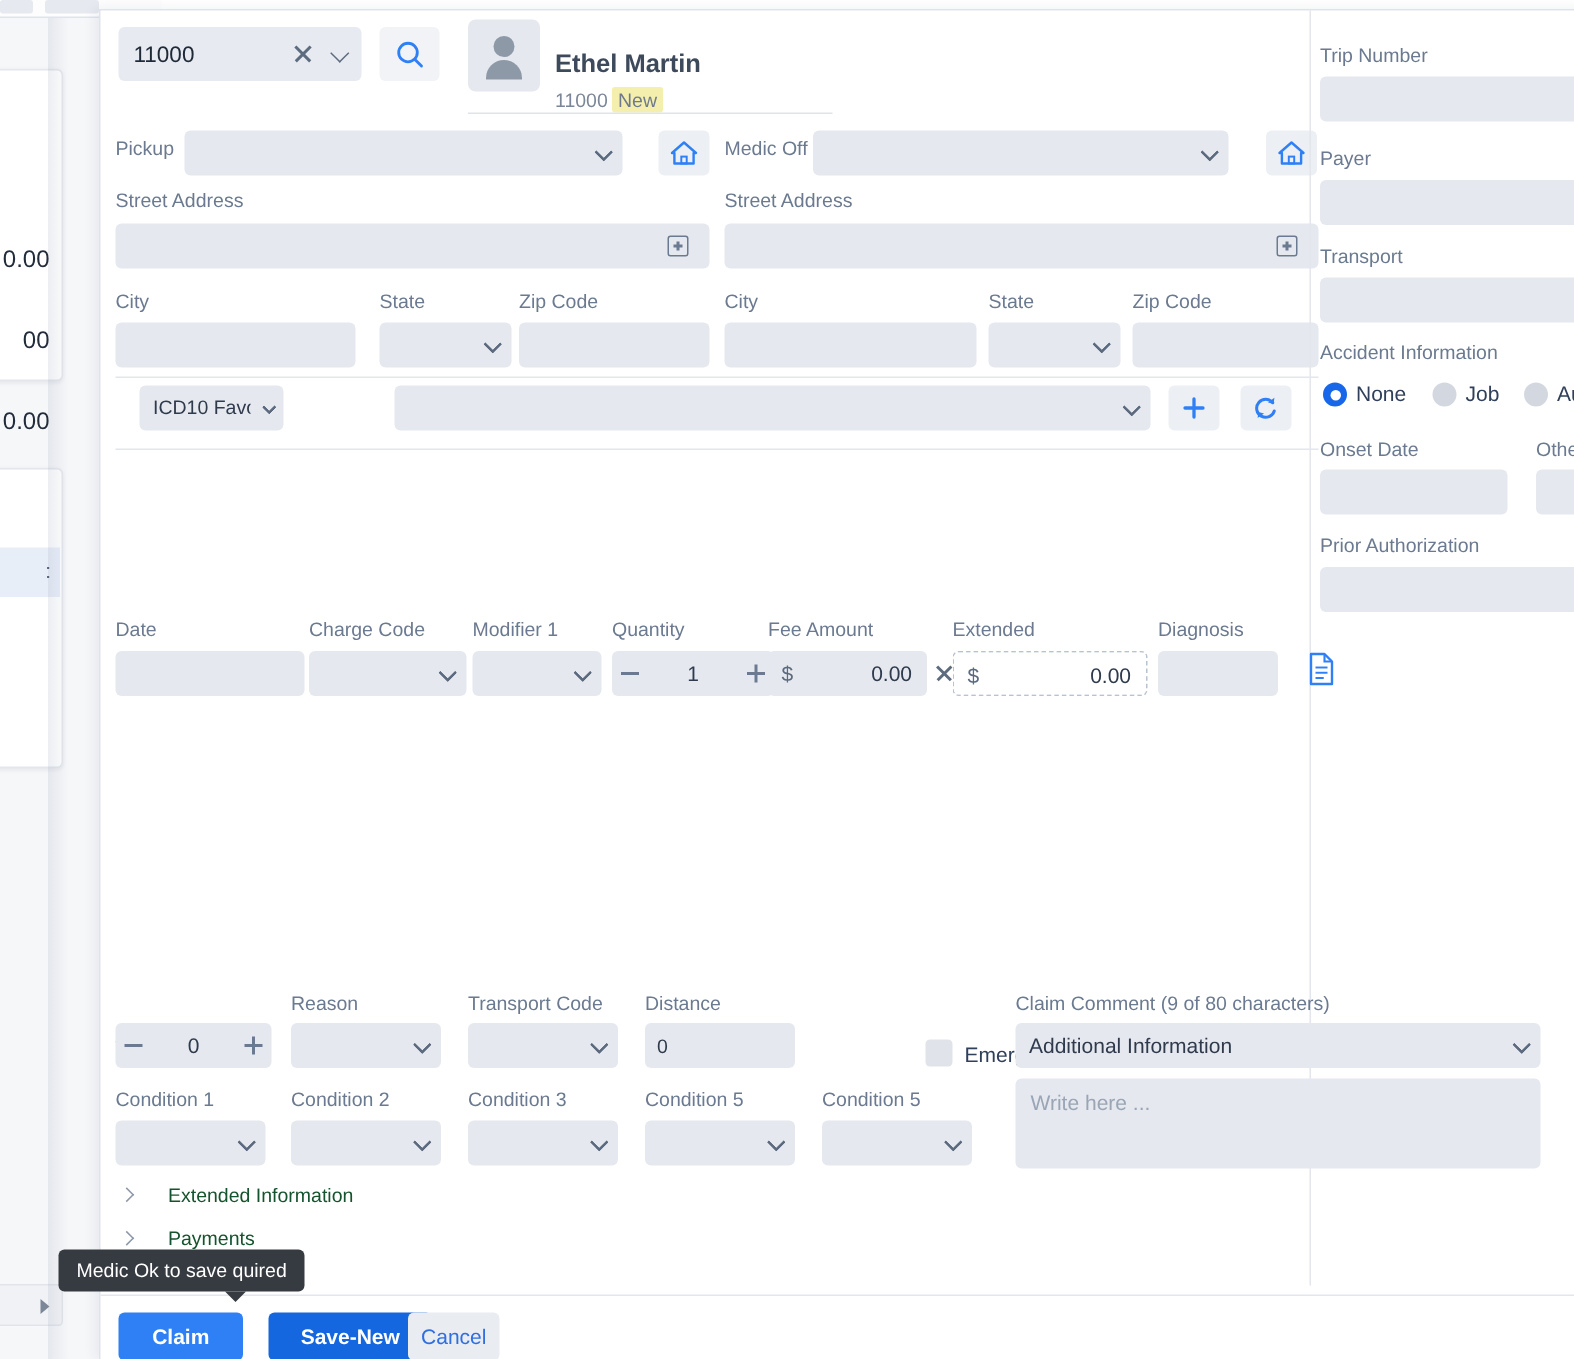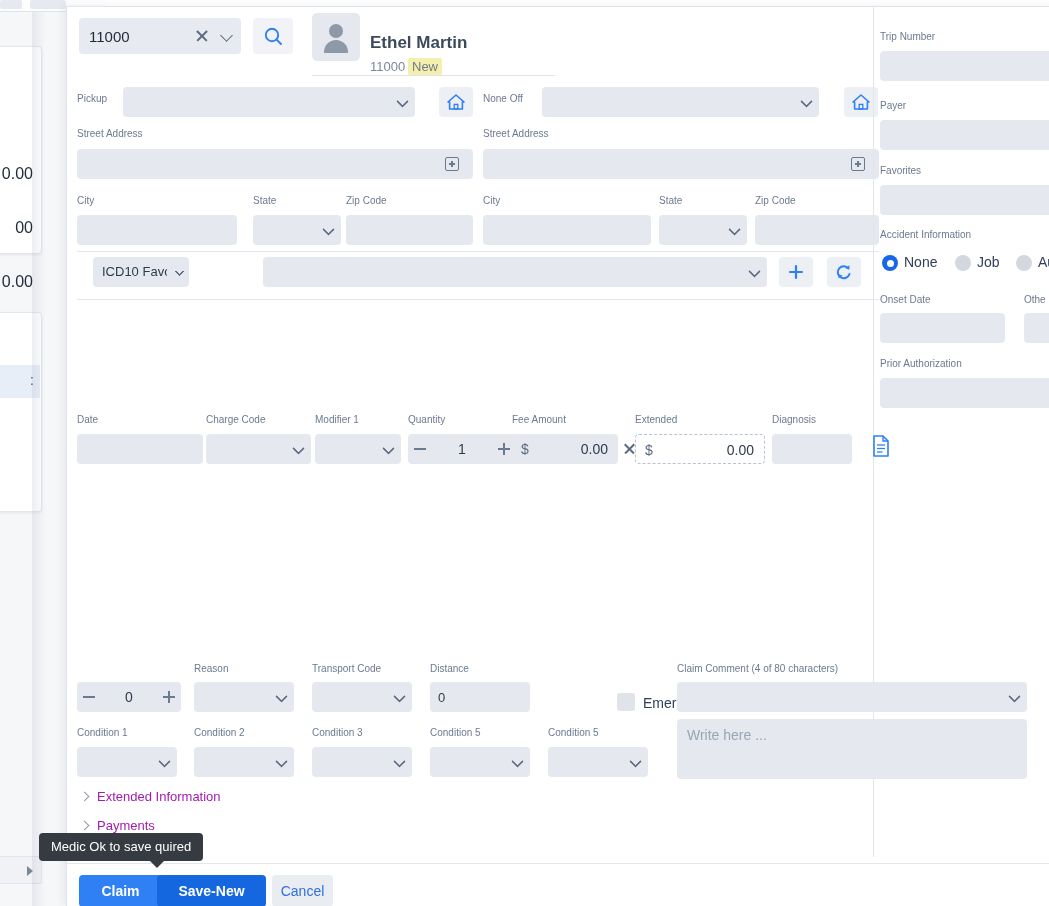--- a/index.html
+++ b/index.html
@@ -74,21 +74,21 @@
   #dialog {
     position: absolute; left: 66px; top: 6px; right: -10px; bottom: 0;
     background: #ffffff;
     border-left: 1px solid #dfe3eb;
     border-top: 1px solid #dfe3eb;
     box-shadow: -3px 0 8px rgba(30,40,70,.07);
   }
 
   
   .lbl {
-    position: absolute; font-size: 10px; color: #6b7a90;
+    position: absolute; font-size: 13px; color: #6b7a90;
     white-space: nowrap; line-height: 15px;
   }
   .fld {
     position: absolute; height: 30px; background: #e5e8ee;
     border: none; border-radius: 4px;
     font-family: "Liberation Sans", sans-serif;
     font-size: 13px; color: #2f3b4d;
     padding: 0 8px; outline: none;
   }
   .fld::placeholder { color: #9aa5b5; }
@@ -257,33 +257,33 @@
   }
   #comment-area::placeholder { color: #9aa5b5; }
 
   
   .acc { position: absolute; left: 10px; cursor: pointer; }
   .acc .chev {
     position: absolute; left: 4px; top: 4px; width: 7px; height: 7px;
     border-right: 1.6px solid #8d98a8; border-top: 1.6px solid #8d98a8;
     transform: rotate(45deg);
   }
-  .acc .at { position: absolute; left: 20px; top: 0; font-size: 13px; color: #a21caf; white-space: nowrap; }
+  .acc .at { position: absolute; left: 35px; top: 0; font-size: 13px; color: #14532d; white-space: nowrap; }
 
   
   #footer-rule {
     position: absolute; left: 0; right: 0; top: 856px; height: 1px; background: #e3e6ec;
   }
   .btn {
     position: absolute; top: 868px; height: 32px; border: none; border-radius: 4px;
     font-family: "Liberation Sans", sans-serif; font-size: 14px; font-weight: bold;
     cursor: pointer;
   }
   #save-button { left: 12px; width: 83px; background: #2f80f5; color: #ffffff; }
-  #save-new-button { left: 90px; width: 109px; background: #1567e0; color: #ffffff; }
+  #save-new-button { left: 112px; width: 109px; background: #1567e0; color: #ffffff; }
   #cancel-button { left: 205px; width: 61px; background: #e9ecf1; color: #2f6fe0; font-weight: normal; }
 
   
   #tooltip {
     position: absolute; left: -28px; top: 826px; height: 28px;
     background: #363b41; color: #ffffff; border-radius: 4px;
     font-size: 13px; line-height: 28px; padding: 0 12px; white-space: nowrap;
   }
   #tooltip-arrow {
     position: absolute; left: 83px; top: 854px;
@@ -366,21 +366,21 @@
 
   <div class="lbl" style="left:186px; top:186px">State</div>
   <div class="sel" style="left:186px; top:208px; width:88px">
     <div class="txt"></div>
     <div class="cv"></div>
   </div>
 
   <div class="lbl" style="left:279px; top:186px">Zip Code</div>
   <input class="fld" style="left: 279px; top: 208px; width: 127px;" value="">
 
-  <div class="lbl" style="left:416px; top:84px">None Off</div>
+  <div class="lbl" style="left:416px; top:84px">Medic Off</div>
   <div class="sel" style="left:475px; top:80px; width:277px">
     <div class="txt"></div>
     <div class="cv"></div>
   </div>
   <div class="home-btn" style="left:777px; top:80px">
     <svg width="34" height="30" viewBox="0 0 34 30">
       <path d="M17 8 L25 15 L23.4 15 L23.4 22 L10.6 22 L10.6 15 L9 15 Z" fill="none" stroke="#2f80f5" stroke-width="1.6" stroke-linejoin="round"></path>
       <rect x="15.2" y="17.4" width="3.6" height="4.6" fill="none" stroke="#2f80f5" stroke-width="1.3"></rect>
     </svg>
   </div>
@@ -524,33 +524,34 @@
 
   <div class="lbl" style="left:481px; top:718px">Condition 5</div>
   <div class="sel" style="left:481px; top:740px; width:100px">
     <div class="txt"></div>
     <div class="cv"></div>
   </div>
 
   <div id="emergency-box"></div>
   <div id="emergency-label">Emergency</div>
 
-  <div class="lbl" style="left:610px; top:654px">Claim Comment (4 of 80 characters)</div>
+  <div class="lbl" style="left:610px; top:654px">Claim Comment (9 of 80 characters)</div>
   <div class="sel" style="left:610px; top:675px; width:350px; height:30px">
+    <div class="txt" style="top:7px; font-size:14px">Additional Information</div>
     <div class="cv"></div>
   </div>
   <textarea id="comment-area" style="left: 610px; top: 712px; width: 350px;" placeholder="Write here ..."></textarea>
 
   <div class="lbl" style="left:813px; top:22px">Trip Number</div>
   <input class="fld" style="left: 813px; top: 44px; width: 190px;" value="">
 
   <div class="lbl" style="left:813px; top:91px">Payer</div>
   <input class="fld" style="left: 813px; top: 113px; width: 190px;" value="">
 
-  <div class="lbl" style="left:813px; top:156px">Favorites</div>
+  <div class="lbl" style="left:813px; top:156px">Transport</div>
   <input class="fld" style="left: 813px; top: 178px; width: 190px;" value="">
 
   <div class="lbl" style="left:813px; top:220px">Accident Information</div>
   <div class="radio-row" style="left:815px; top:247px; width:200px; height:20px">
     <div class="radio on" style="left:0px">
       <span class="dot"></span>
       <span class="rl">None</span>
     </div>
     <div class="radio" style="left:73px">
       <span class="dot"></span>

